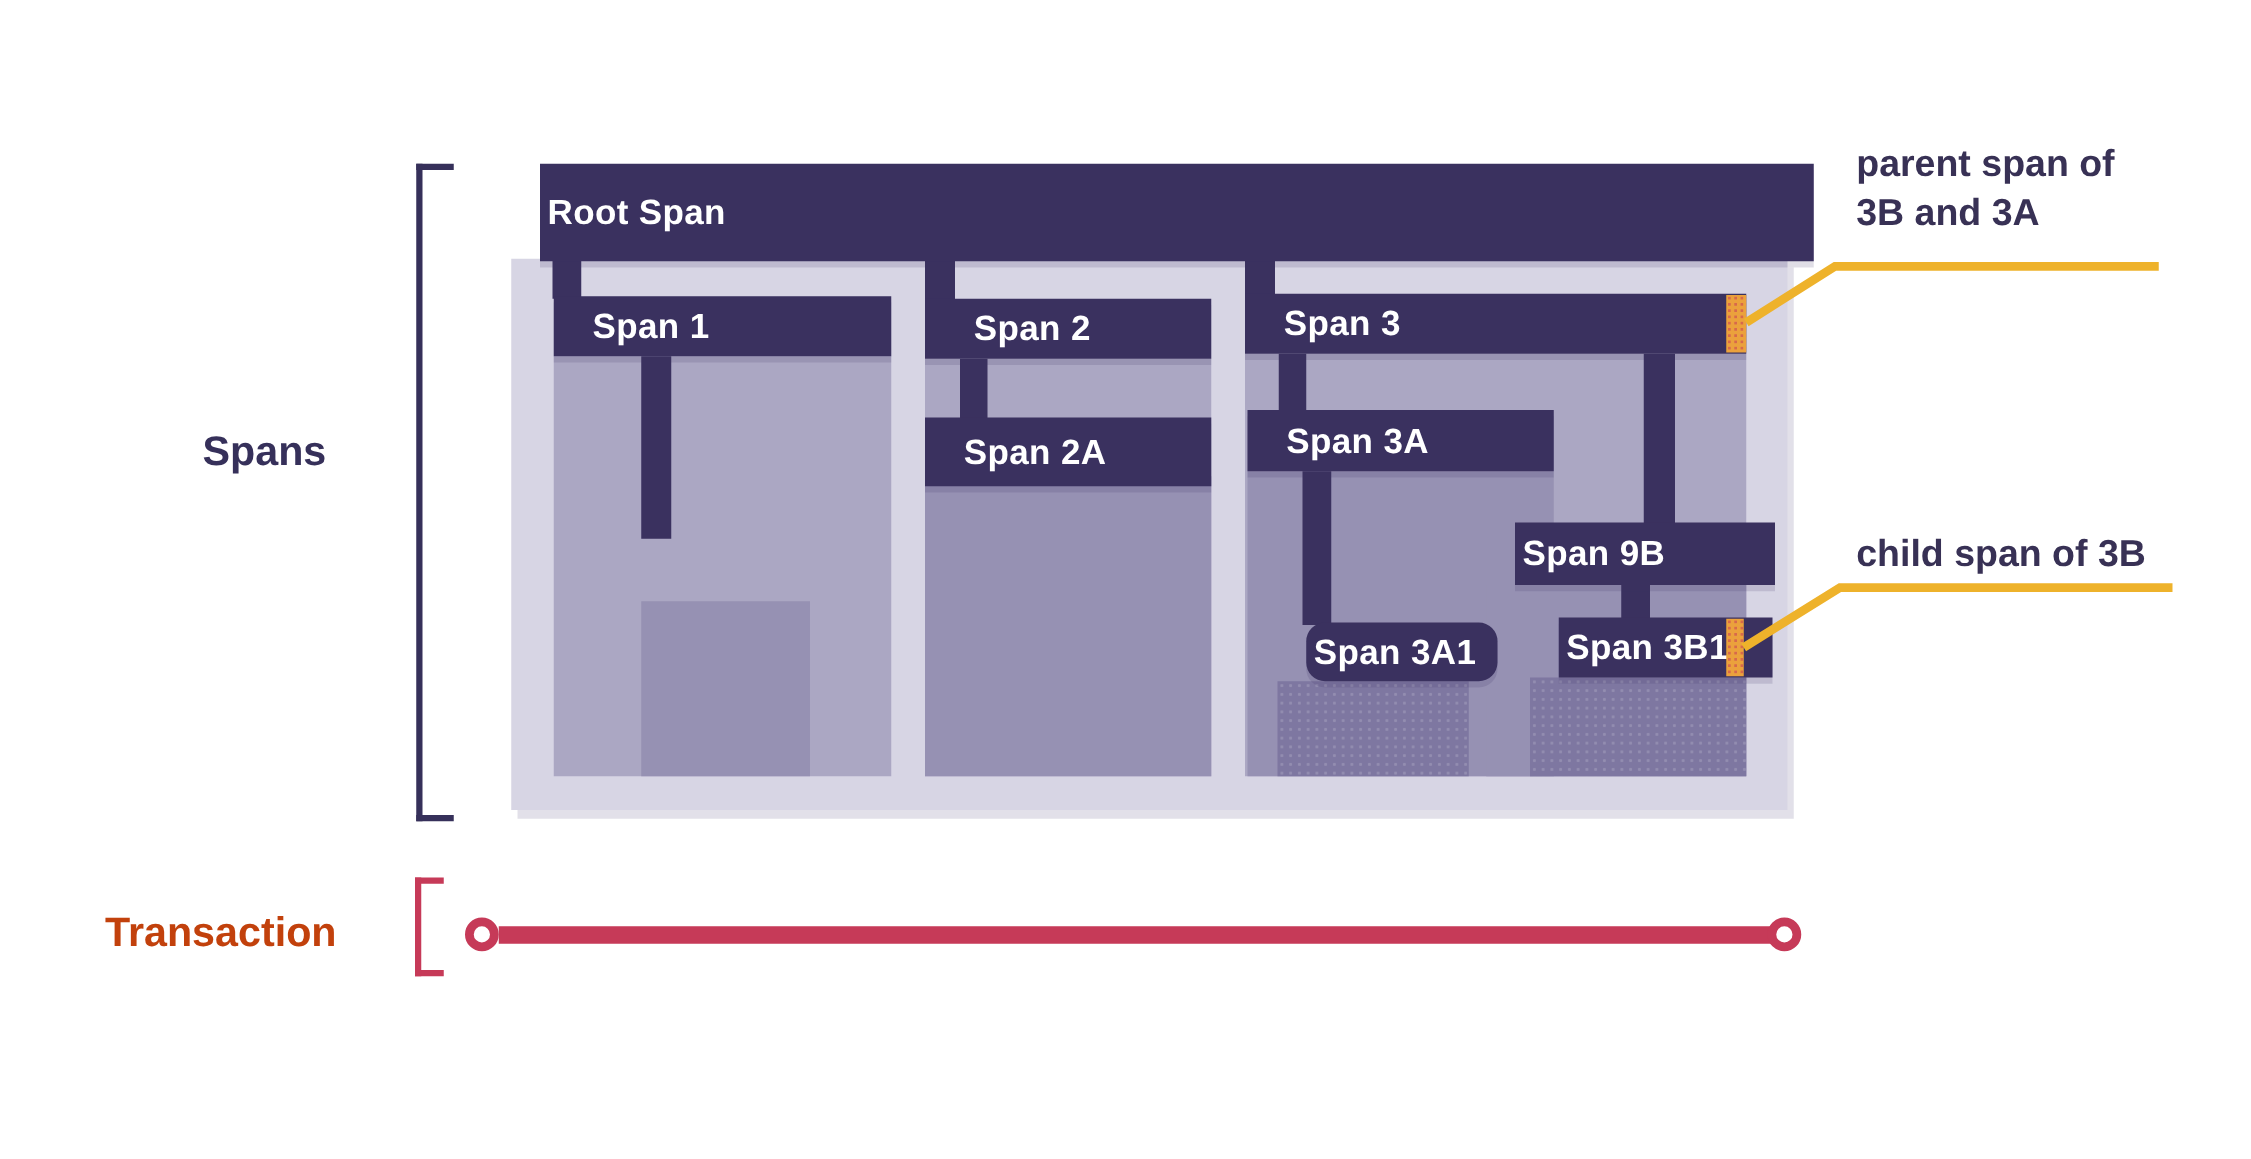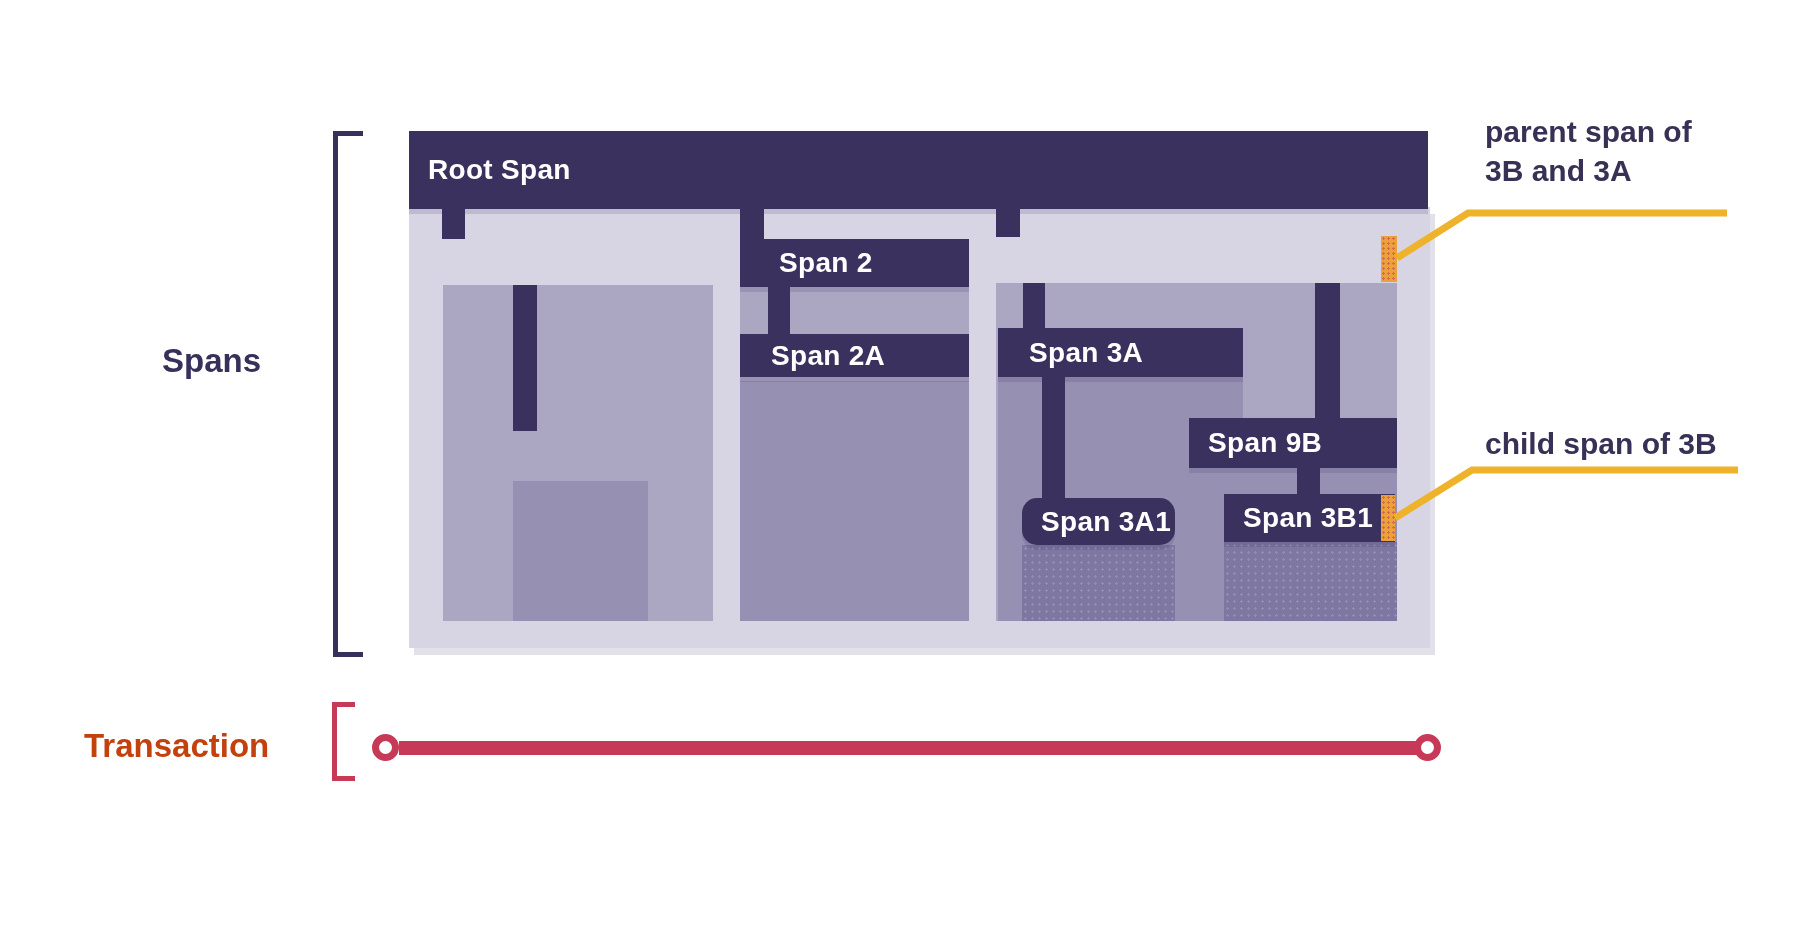--- a/index.html
+++ b/index.html
@@ -40,21 +40,21 @@
     box-shadow: 0 5px 0 rgba(61,52,98,0.16);
   }
   .bar .bar-label {
     color: #ffffff;
     font-weight: bold;
     font-size: 28px;
     letter-spacing: 0.3px;
     white-space: nowrap;
   }
   .bar.pad-lg { padding-left: 31px; }
-  .bar.pad-md { padding-left: 19px; }
+  .bar.pad-md { padding-left: 6px; margin-left: 23px; }
   .marker {
     position: absolute;
     background: #eba13c;
     background-image: radial-gradient(rgba(198,58,88,0.55) 1px, transparent 1.3px);
     background-size: 5px 5px;
   }
 
   
   .bracket {
     position: absolute;
@@ -135,25 +135,31 @@
   <div class="connector" style="left:768px;  top:287px; width:22px; height:48px;"></div>
   <div class="connector" style="left:996px;  top:207px; width:24px; height:30px;"></div>
   <div class="connector" style="left:1023px; top:283px; width:22px; height:47px;"></div>
   <div class="connector" style="left:1315px; top:283px; width:25px; height:137px;"></div>
   <div class="connector" style="left:1042px; top:377px; width:23px; height:123px;"></div>
   <div class="connector" style="left:1297px; top:468px; width:23px; height:28px;"></div>
 
   <div class="bar pad-md" style="left:409px; top:131px; width:1019px; height:78px;">
     <span class="bar-label">Root Span</span>
   </div>
+  <div class="bar pad-lg" style="left:443px; top:237px; width:270px; height:48px;">
+    <span class="bar-label">Span 1</span>
+  </div>
   <div class="bar pad-lg" style="left:740px; top:239px; width:229px; height:48px;padding-left:39px;">
     <span class="bar-label">Span 2</span>
   </div>
-  <div class="bar pad-lg" style="left:740px; top:334px; width:229px; height:43px;">
+  <div class="bar pad-lg" style="left:740px; top:334px; width:229px; height:55px;">
     <span class="bar-label">Span 2A</span>
+  </div>
+  <div class="bar pad-lg" style="left:996px; top:235px; width:401px; height:48px;">
+    <span class="bar-label">Span 3</span>
   </div>
   <div class="bar pad-lg" style="left:998px; top:328px; width:245px; height:49px;">
     <span class="bar-label">Span 3A</span>
   </div>
   <div class="bar pad-md" style="left:1189px; top:418px; width:208px; height:50px;">
     <span class="bar-label">Span 9B</span>
   </div>
   <div class="bar pad-md" style="left:1022px; top:498px; width:153px; height:47px;border-radius:15px;">
     <span class="bar-label">Span 3A1</span>
   </div>

